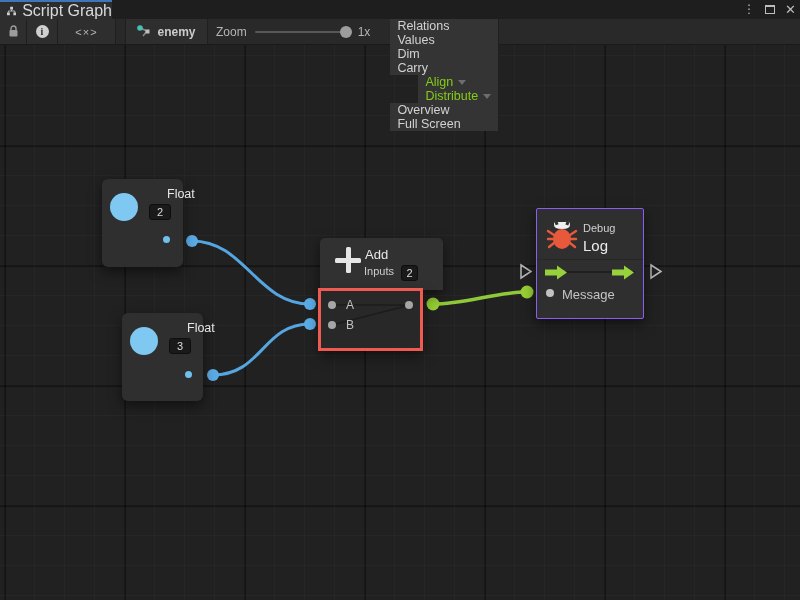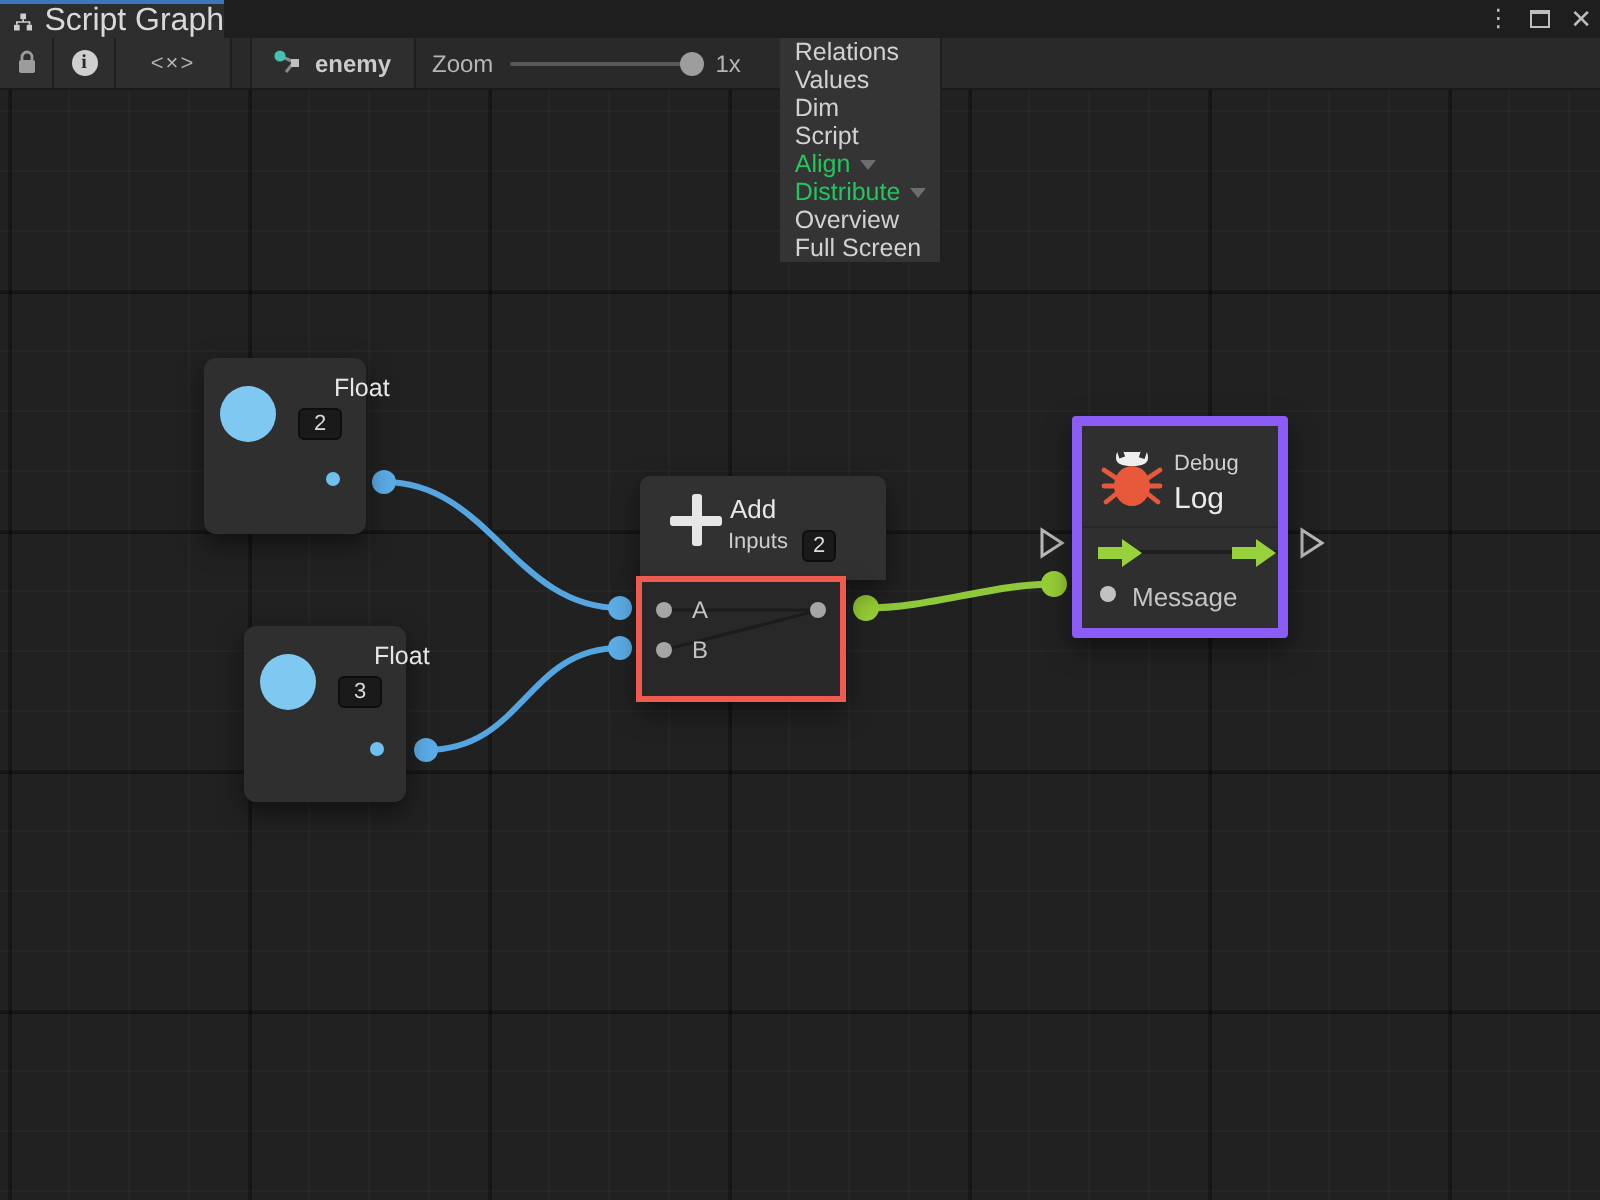--- a/index.html
+++ b/index.html
@@ -27,21 +27,21 @@
   #seg-code { width:58px; color:#b5b5b5; letter-spacing:1px; font-size:11px; }
   #toolbar .gap { width:10px; background:#292929; border-right:1px solid #1f1f1f; }
   #seg-graph { width:82px; gap:6px;font-weight:bold; }
   #seg-graph span { color:#cbcbcb; }
   #zoom-area { display:flex; align-items:center; gap:8px; padding:0 8px; background:#292929; flex:0 0 auto; }
   #zoom-track { position:relative; width:95px; height:2px; background:#585858; border-radius:1px; cursor:pointer; }
   #zoom-handle { position:absolute; right:-2px; top:-5px; width:12px; height:12px; border-radius:50%; background:#9d9d9d; cursor:pointer; }
   #btn-row { display:flex; align-items:stretch; margin-left:12px;flex-direction:column; }
   .tbtn { display:flex; align-items:center; gap:5px; padding:0 7px; background:#343434;
     border-right:1px solid #1f1f1f; color:#d2d2d2; font-size:12.5px; white-space:nowrap; cursor:pointer; }
-  .tbtn.disabled { color:#22c55e; cursor:default; }
+  .tbtn.disabled { color:#84cc16; cursor:default;margin-left:28px; }
   .chev { width:0; height:0; border-left:4px solid transparent; border-right:4px solid transparent; border-top:5px solid #d2d2d2; }
   .tbtn.disabled .chev { border-top-color:#6d6d6d; }
 
   .infocirc { width:13px; height:13px; border-radius:50%; background:#cfcfcf; color:#2b2b2b;
     font-size:10px; font-weight:bold; display:flex; align-items:center; justify-content:center; font-family:"Liberation Serif", serif; }
 
   
   #canvas { position:absolute; left:0; top:45px; width:800px; height:555px; background-color:#212121;
     background-image:
       linear-gradient(to right, rgba(0,0,0,0.38) 2px, transparent 2px),
@@ -68,21 +68,21 @@
 
   #add-header { left:320px; top:238px; width:123px; height:52px; background:#313131; border-radius:5px 5px 0 0; }
   #add-body   { left:320px; top:290px; width:103px; height:61px; background:#282828; border-radius:0 0 2px 2px; }
   #add-select { position:absolute; left:318px; top:288px; width:105px; height:63px; border:3px solid #ef5b51; z-index:12; pointer-events:none; }
   .add-title { position:absolute; left:45px; top:9px; font-size:13px; color:#e8e8e8; }
   .add-inputs-label { position:absolute; left:44px; top:27px; font-size:11px; color:#cdcdcd; }
   .add-inputs-val { left:81px; top:27px; width:17px; height:16px; }
   .port-label { position:absolute; font-size:12px; color:#c2c2c2; }
 
   #node-debug { left:536px; top:208px; width:108px; height:111px; background:#2f2f2f;
-    border:5px solid #8b5cf6; border-radius:2px; }
+    border:1px solid #8b5cf6; border-radius:2px; }
   .debug-cat { position:absolute; left:46px; top:13px; font-size:11px; color:#d0d0d0; }
   .debug-title { position:absolute; left:46px; top:28px; font-size:15px; color:#ebebeb; }
   .debug-sep { position:absolute; left:0; top:50px; width:100%; height:1px; background:#272727; }
   .flow-line { position:absolute; left:9px; top:62px; width:89px; height:2px; background:#1f1f1f; }
   .msg-label { position:absolute; left:25px; top:78px; font-size:13px; color:#c4c4c4; }
 
   .tri-port { position:absolute; z-index:9; }
 </style>
 </head>
 <body>
@@ -231,21 +231,21 @@
     <div class="tbtn">
       <span>Relations</span>
       </div>
     <div class="tbtn">
       <span>Values</span>
       </div>
     <div class="tbtn">
       <span>Dim</span>
       </div>
     <div class="tbtn">
-      <span>Script</span>
+      <span>Carry</span>
       </div>
     <div class="tbtn disabled">
       <span>Align</span>
       <span class="chev"></span>
       </div>
     <div class="tbtn disabled">
       <span>Distribute</span>
       <span class="chev"></span>
       </div>
     <div class="tbtn">

